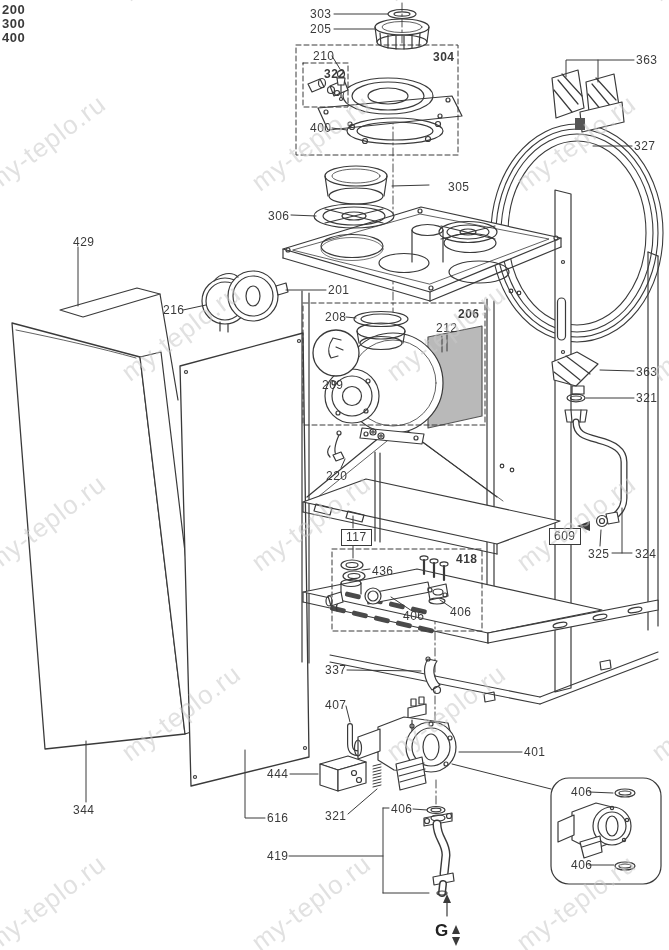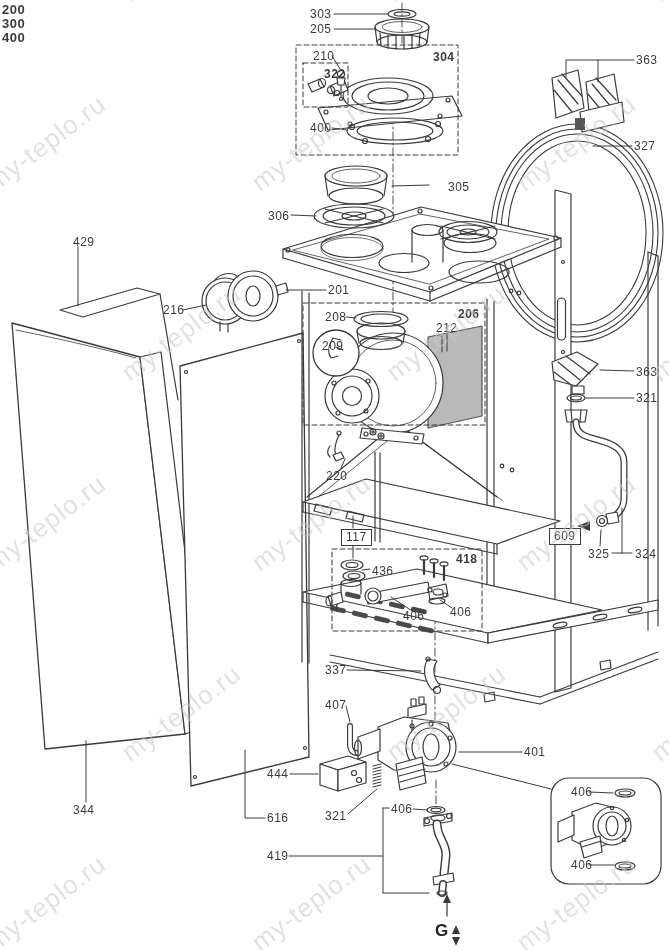--- a/index.html
+++ b/index.html
@@ -491,21 +491,21 @@
     <div class="lbl" style="left:636px;top:54px">363</div>
     <div class="lbl" style="left:634px;top:140px">327</div>
     <div class="lbl" style="left:448px;top:181px">305</div>
     <div class="lbl" style="left:268px;top:210px">306</div>
     <div class="lbl" style="left:73px;top:236px">429</div>
     <div class="lbl" style="left:163px;top:304px">216</div>
     <div class="lbl" style="left:328px;top:284px">201</div>
     <div class="lbl" style="left:325px;top:311px">208</div>
     <div class="lbl b" style="left:458px;top:308px">206</div>
     <div class="lbl" style="left:436px;top:322px">212</div>
-    <div class="lbl" style="left:322px;top:340px">209</div>
+    <div class="lbl" style="left:322px;top:379px">209</div>
     <div class="lbl" style="left:636px;top:366px">363</div>
     <div class="lbl" style="left:636px;top:392px">321</div>
     <div class="lbl" style="left:326px;top:470px">220</div>
     <div class="lbl boxed" style="left:341px;top:529px">117</div>
     <div class="lbl" style="left:372px;top:565px">436</div>
     <div class="lbl b" style="left:456px;top:553px">418</div>
     <div class="lbl" style="left:403px;top:610px">406</div>
     <div class="lbl" style="left:450px;top:606px">406</div>
     <div class="lbl boxed" style="left:549px;top:528px">609</div>
     <div class="lbl" style="left:588px;top:548px">325</div>

